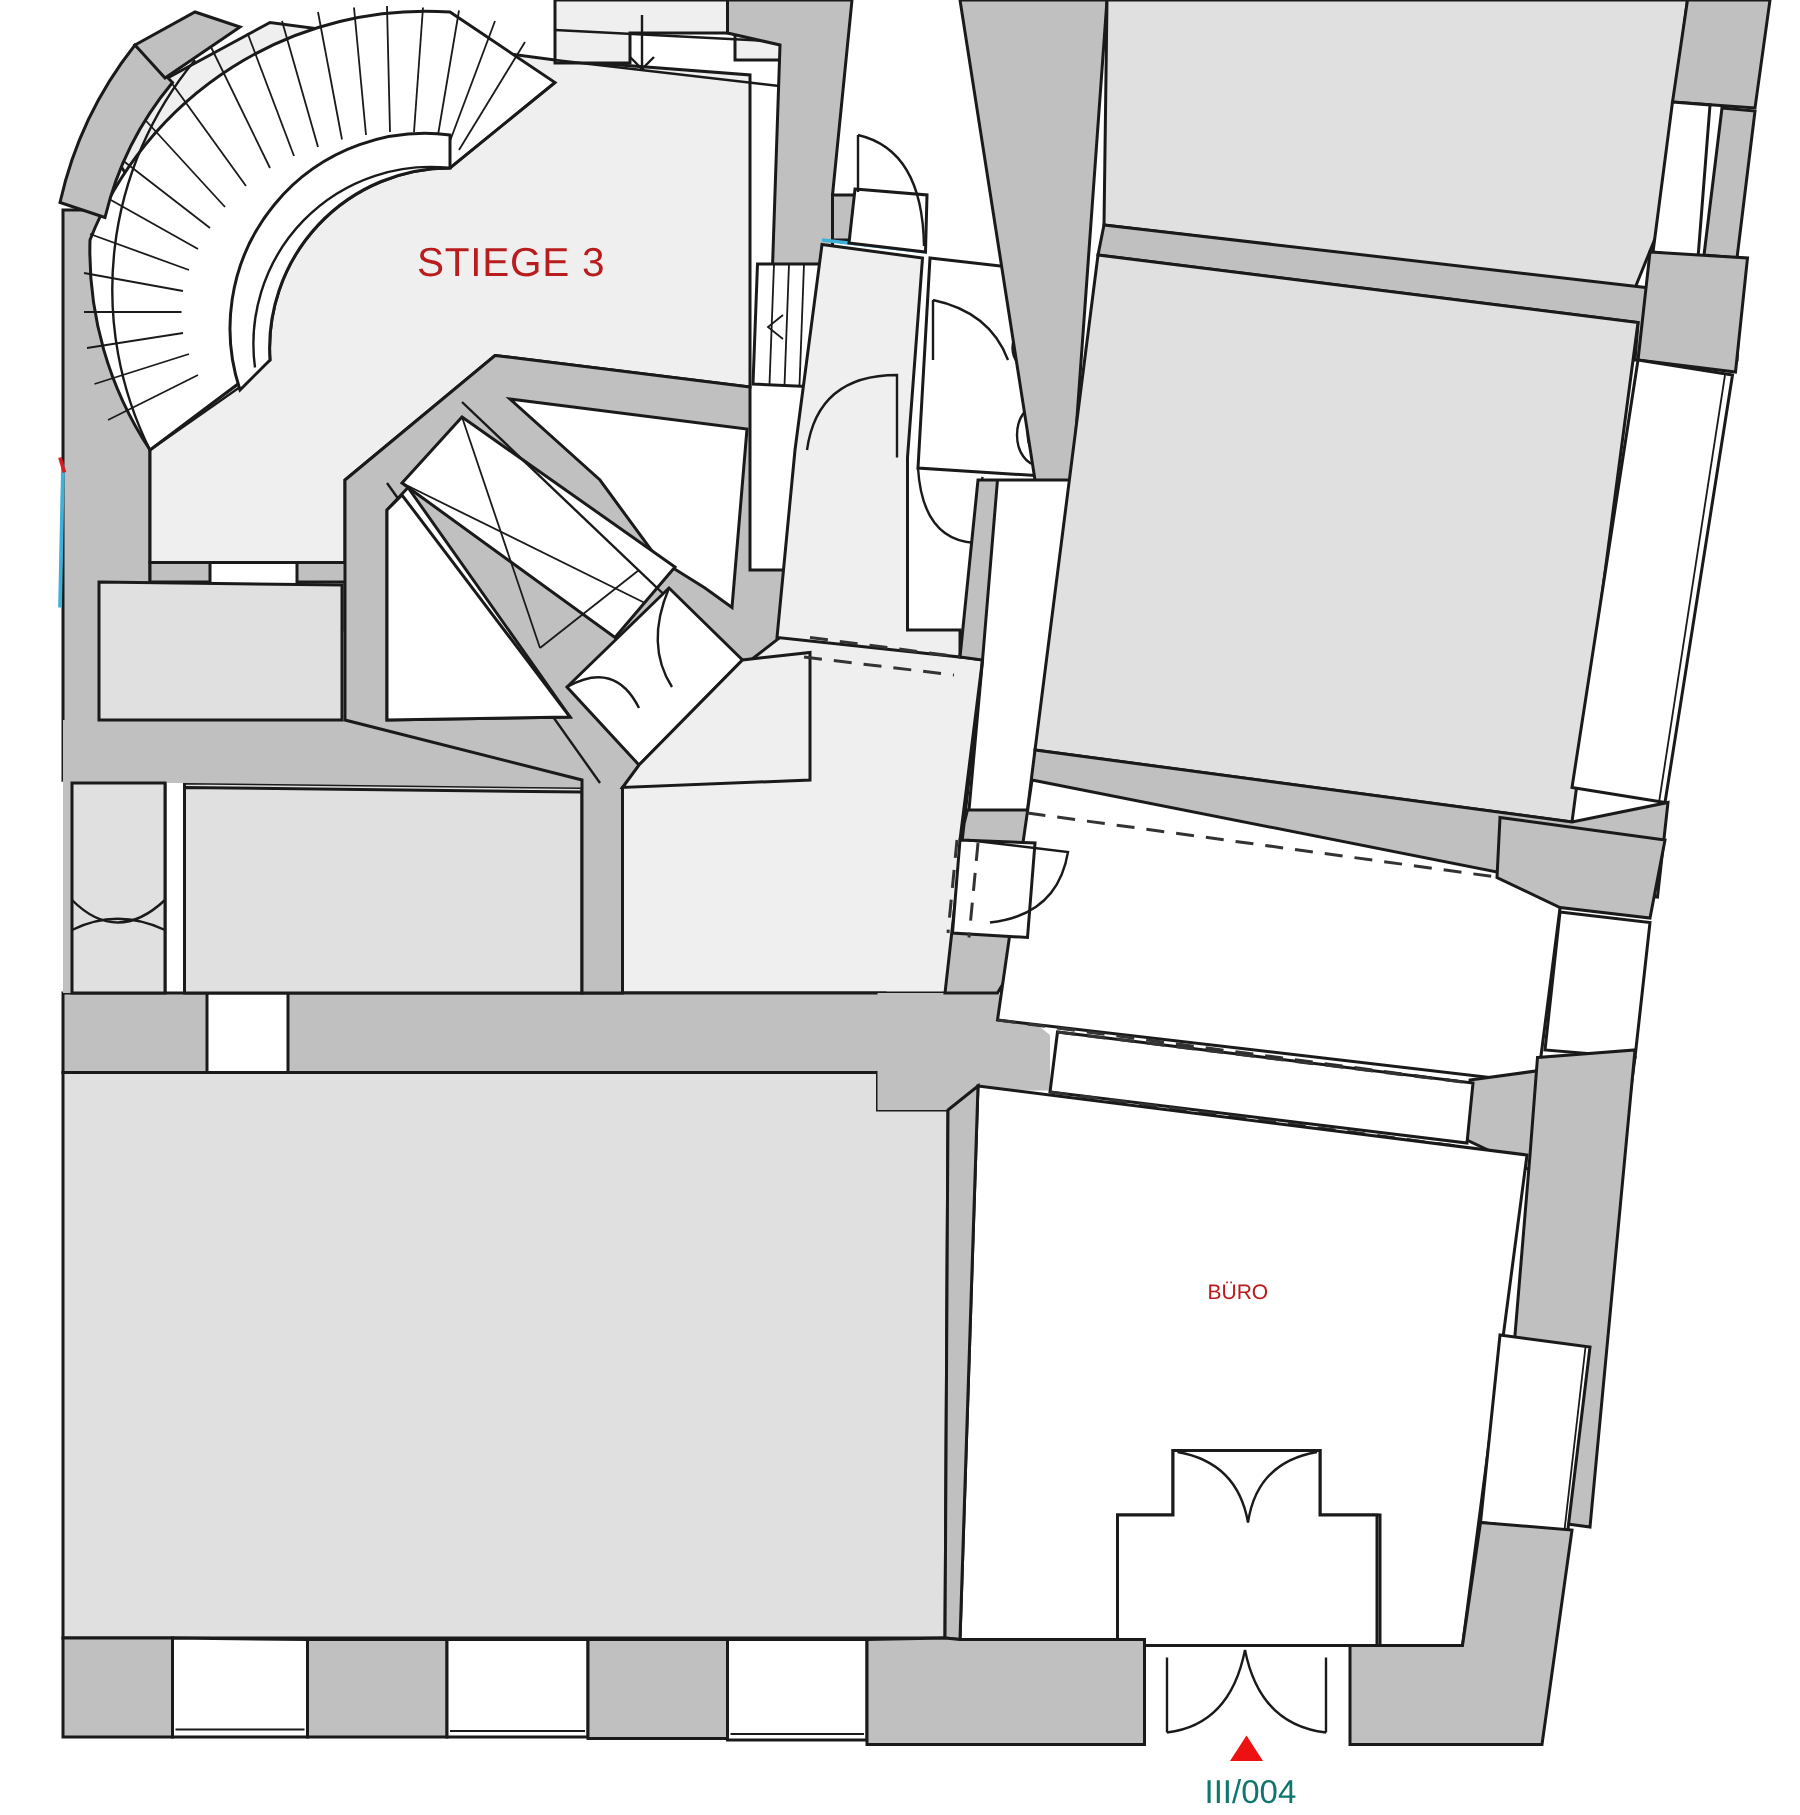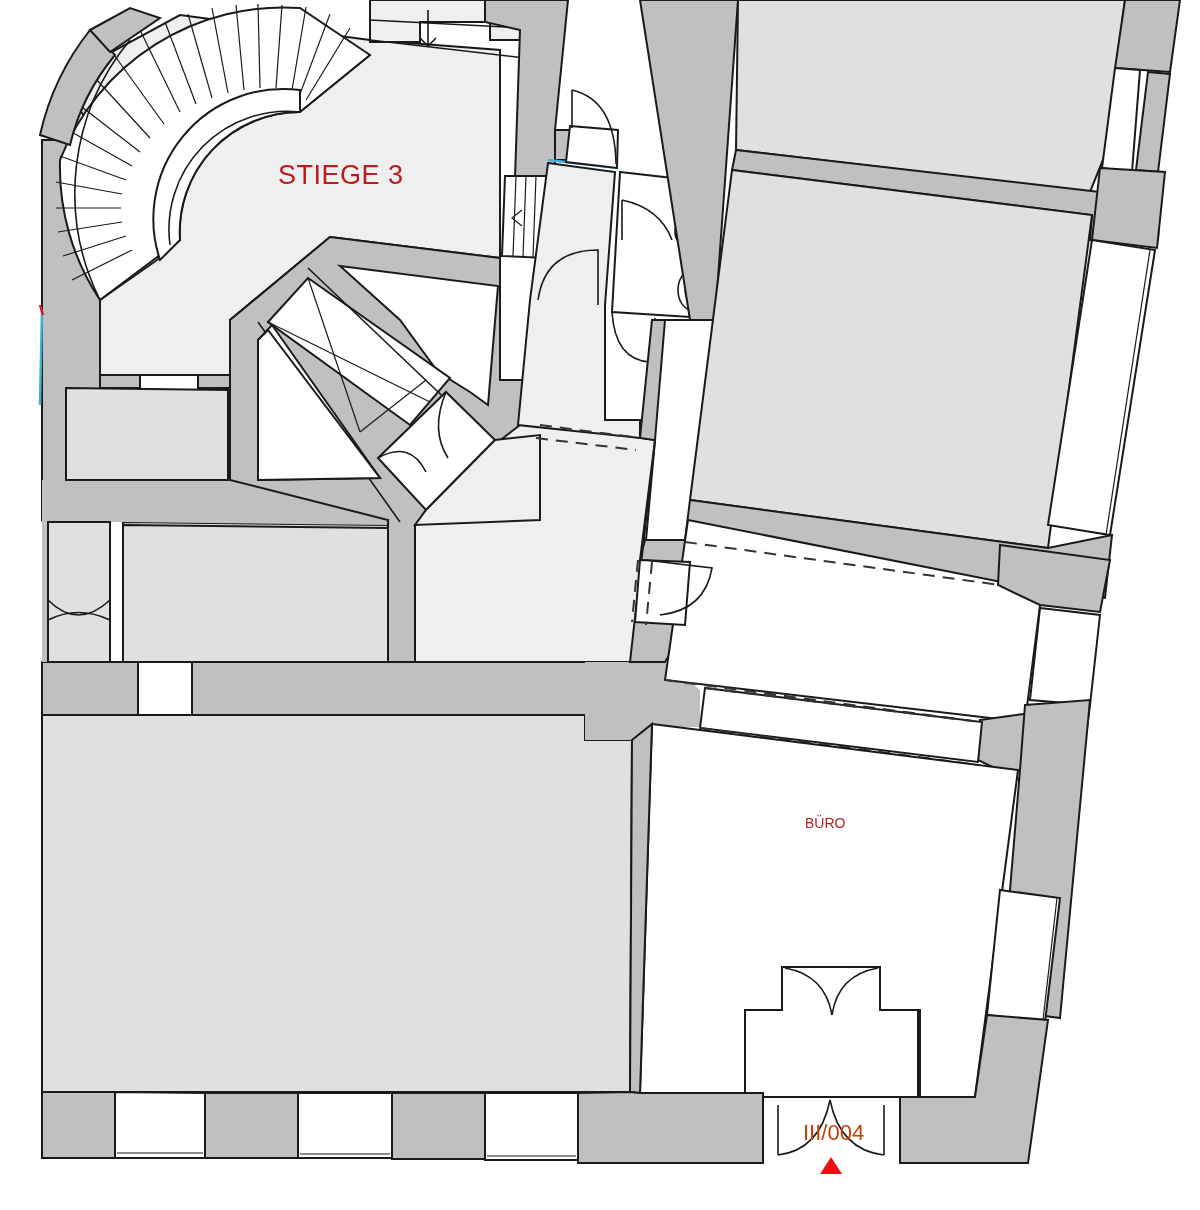--- a/index.html
+++ b/index.html
@@ -9,24 +9,24 @@
   .wall-nostroke { fill: #c0c0c0; stroke: none; }
   .room { fill: #e0e0e0; stroke: #1a1a1a; stroke-width: 2; }
   .corridor { fill: #efefef; stroke: #1a1a1a; stroke-width: 2; }
   .white { fill: #ffffff; stroke: #1a1a1a; stroke-width: 2; }
   .line { fill: none; stroke: #1a1a1a; stroke-width: 1.6; }
   .thin { fill: none; stroke: #1a1a1a; stroke-width: 1.2; }
   .dash { fill: none; stroke: #333; stroke-width: 2; stroke-dasharray: 12 8; }
   .door-arc { fill: none; stroke: #1a1a1a; stroke-width: 1.6; }
   .label { position: absolute; color: #b91c1c; white-space: nowrap; }
   .label-stair { left: 278px; top: 160px; font-size: 27px; letter-spacing: 0.5px; }
-  .label-room { left: 805px; top: 815px; font-size: 14px; }
+  .label-room { left: 805px; top: 853px; font-size: 14px; }
   .entrance-marker { position: absolute; left: 820px; top: 1157px; width: 0; height: 0;
     border-left: 11px solid transparent; border-right: 11px solid transparent; border-bottom: 17px solid #ee1111; }
-  .label-entrance { left: 803px; top: 1120px; font-size: 22px; color: #c2410c; }
+  .label-entrance { left: 803px; top: 1182px; font-size: 22px; color: #0f766e; }
   .blue-line { stroke: #3fb0d8; stroke-width: 2.5; fill: none; }
   .red-tick { stroke: #d62020; stroke-width: 2.5; fill: none; }
 </style>
 </head>
 <body>
 
 <svg id="plan" viewBox="0 0 1200 1210" xmlns="http://www.w3.org/2000/svg">
 
   <polygon class="room" points="42,715 585,715 585,740 632,740 630,1092 42,1092"></polygon>
 

